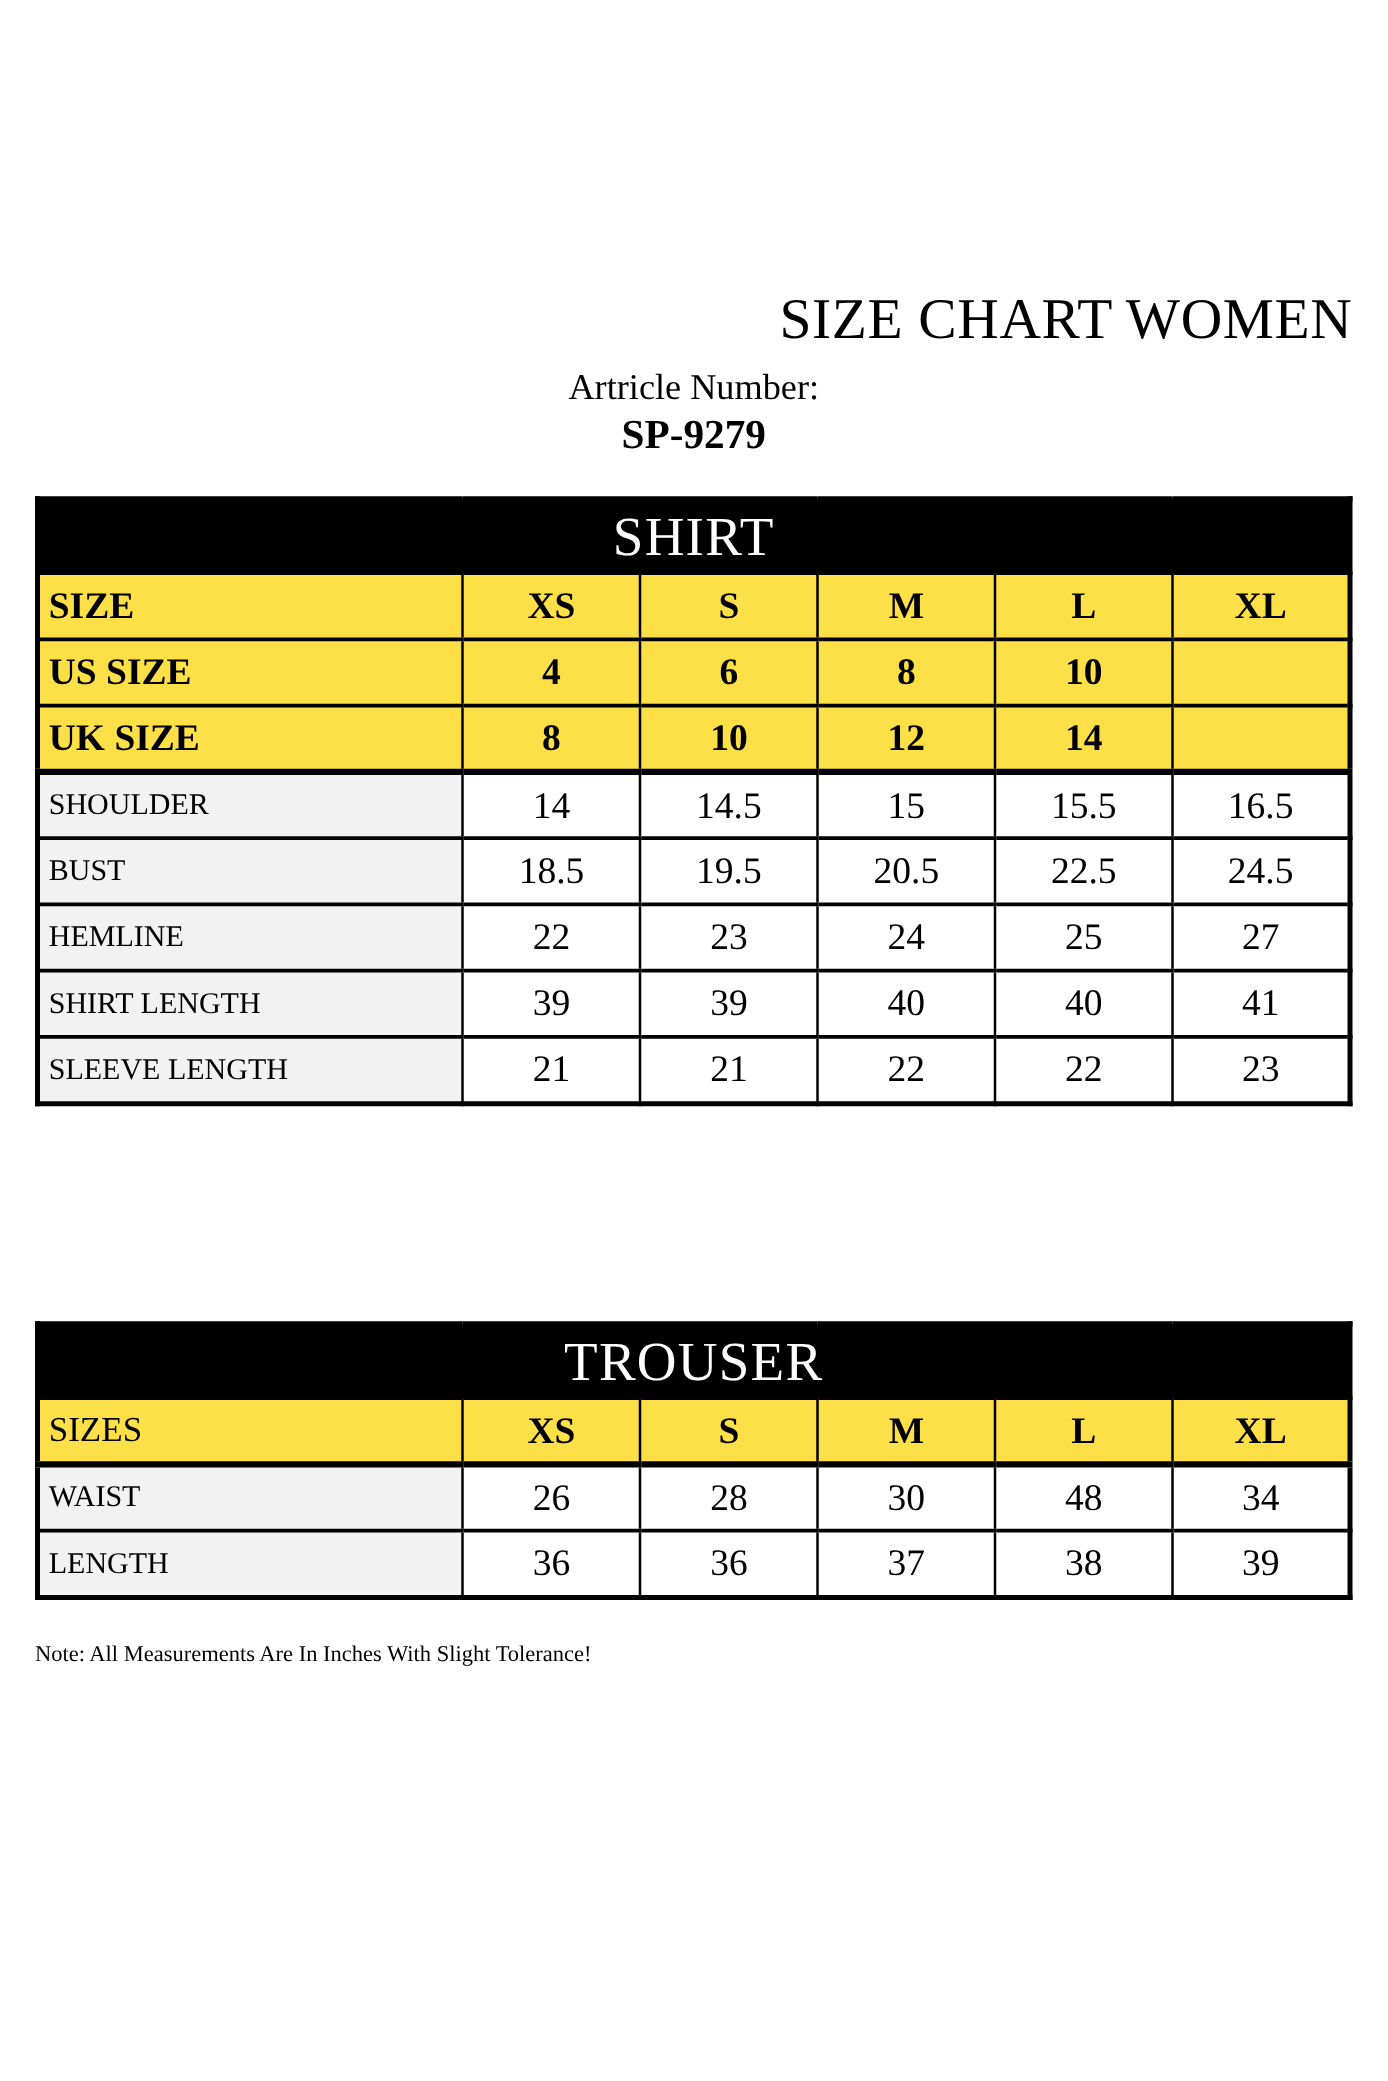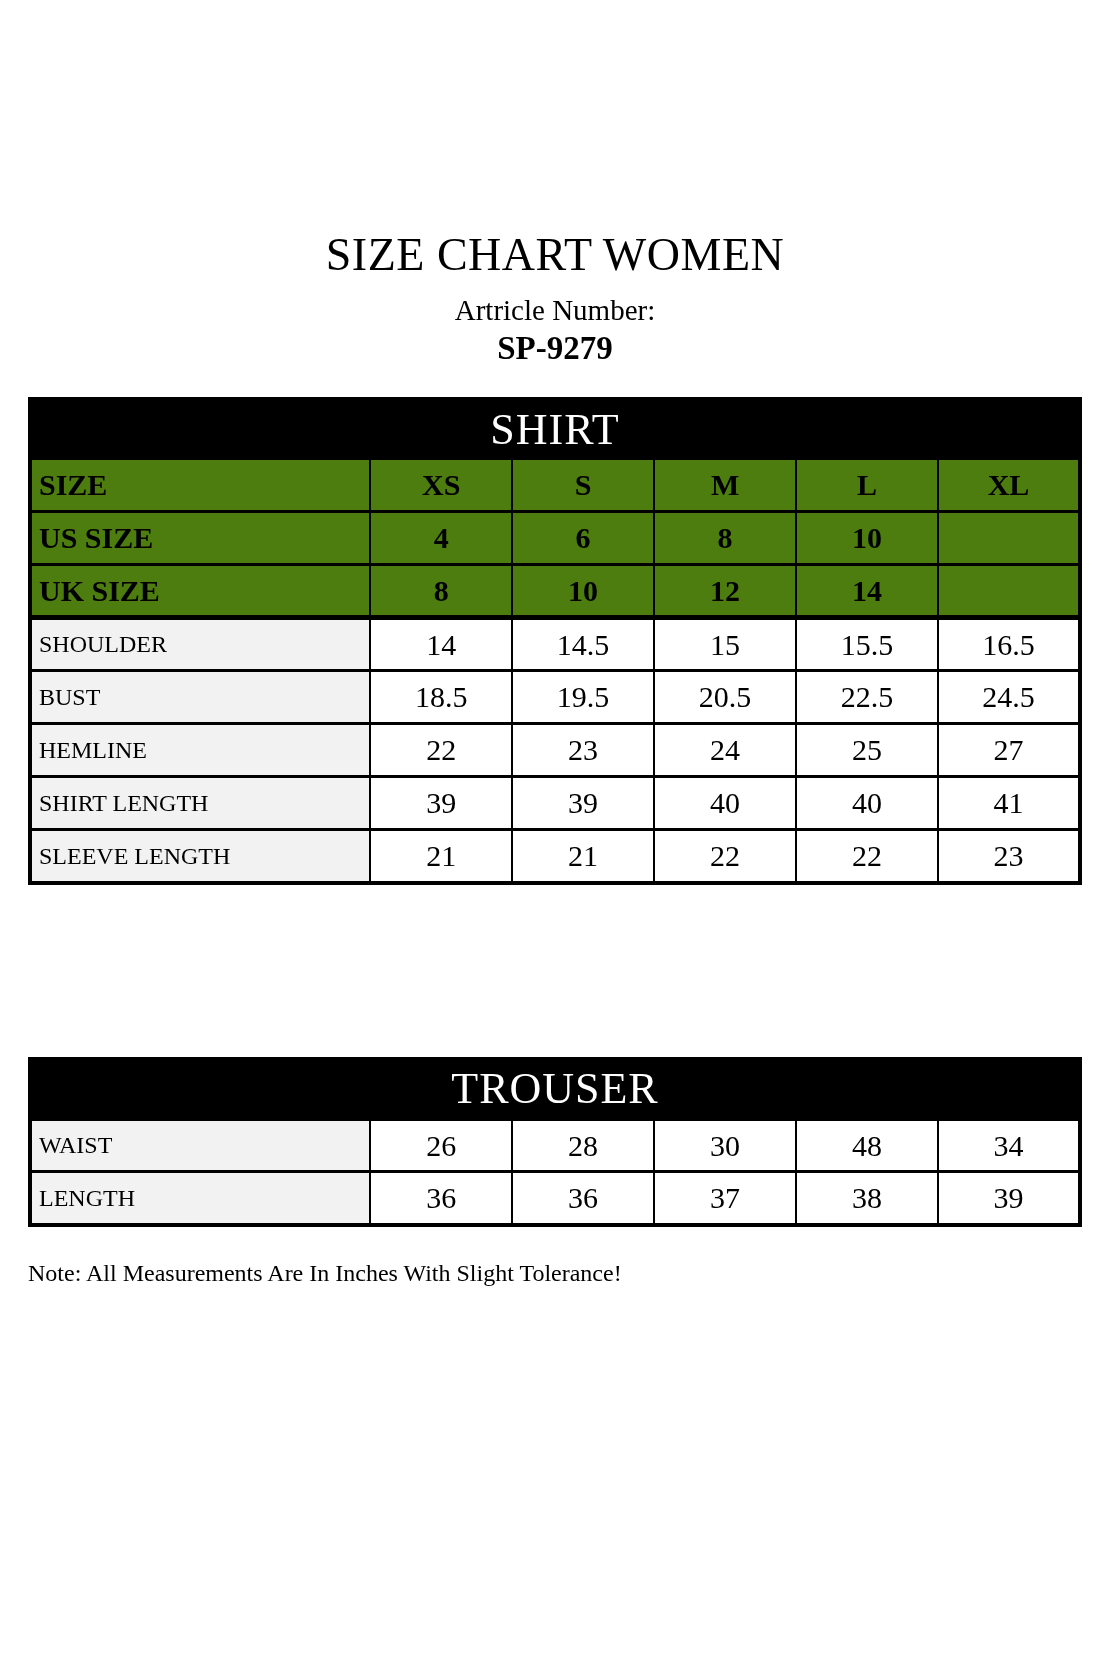--- a/index.html
+++ b/index.html
@@ -14,21 +14,21 @@
   }
   .doc {
     width: 1054px;
     margin-left: 28px;
     padding-top: 230px;
   }
   .title {
     margin: 0;
     font-size: 46px;
     font-weight: normal;
-    text-align: center;
+    text-align: right;
     line-height: 1.1;
     letter-spacing: 0.5px;
   }
   .article-label {
     margin-top: 12px;
     font-size: 29px;
     text-align: center;
     line-height: 1.2;
   }
   .article-number {
@@ -62,40 +62,40 @@
     border-right: 2px solid #000;
     border-top: 3px solid #000;
     border-bottom: 3px solid #000;
     height: 53px;
     vertical-align: middle;
   }
   tr.sep td { border-top: 5px solid #000; }
   td.lbl { text-align: left; padding-left: 7px; }
   td.val { text-align: center; }
   tr.row-size td {
-    background: #4d7c0f;
+    background: #fde047;
     font-weight: bold;
     font-size: 30px;
   }
   tr.row-measure td {
     background: #ffffff;
     font-size: 30px;
   }
   tr.row-measure td.lbl {
     background: #f2f2f2;
     font-size: 24px;
     font-weight: normal;
   }
   tr.row-size.plain-label td.lbl {
     font-weight: normal;
     font-size: 28px;
   }
   .note {
     margin-top: 33px;
-    font-size: 24px;
+    font-size: 18px;
     text-align: left;
   }
 </style>
 </head>
 <body>
 
 <div class="doc">
 
   <h1 class="title">SIZE CHART WOMEN</h1>
 
@@ -188,20 +188,28 @@
         <col class="c-val">
         <col class="c-val">
         <col class="c-val">
         <col class="c-val">
         <col class="c-val">
     </colgroup>
     <tbody>
         <tr>
       <th class="band" colspan="6">TROUSER</th>
     </tr>
+    <tr class="row-size plain-label">
+      <td class="lbl">SIZES</td>
+      <td class="val">XS</td>
+      <td class="val">S</td>
+      <td class="val">M</td>
+      <td class="val">L</td>
+      <td class="val">XL</td>
+    </tr>
     <tr class="row-measure sep">
       <td class="lbl">WAIST</td>
       <td class="val">26</td>
       <td class="val">28</td>
       <td class="val">30</td>
       <td class="val">48</td>
       <td class="val">34</td>
     </tr>
     <tr class="row-measure">
       <td class="lbl">LENGTH</td>

